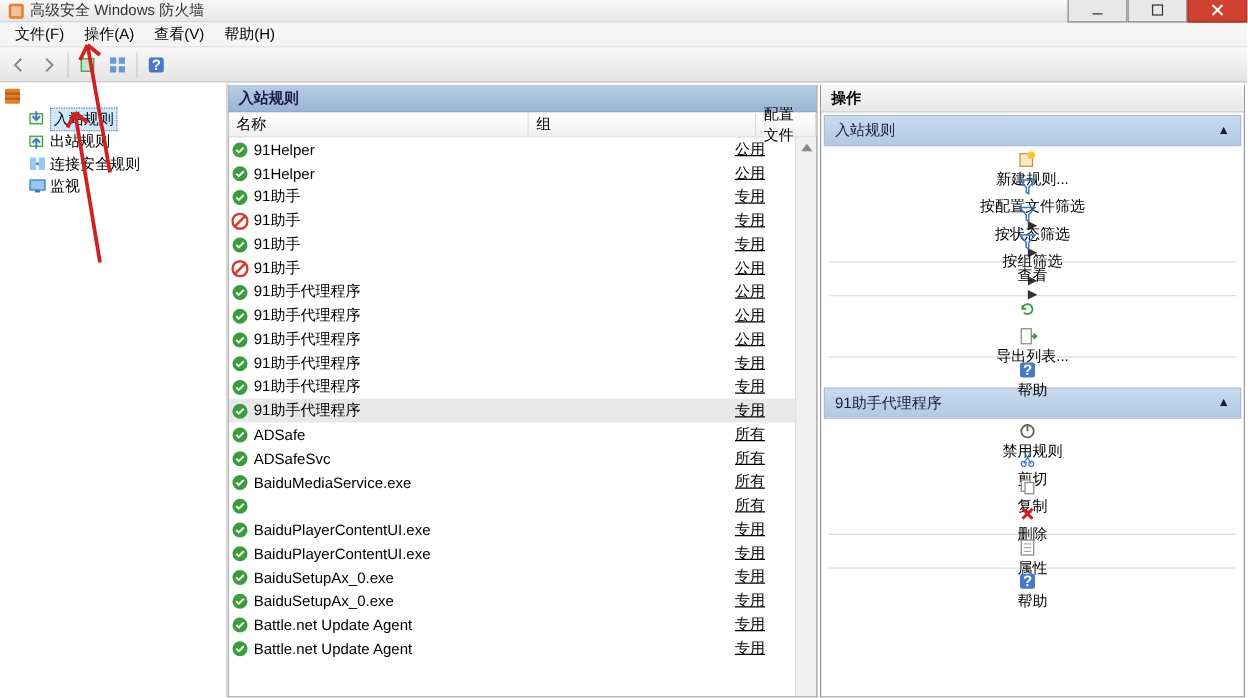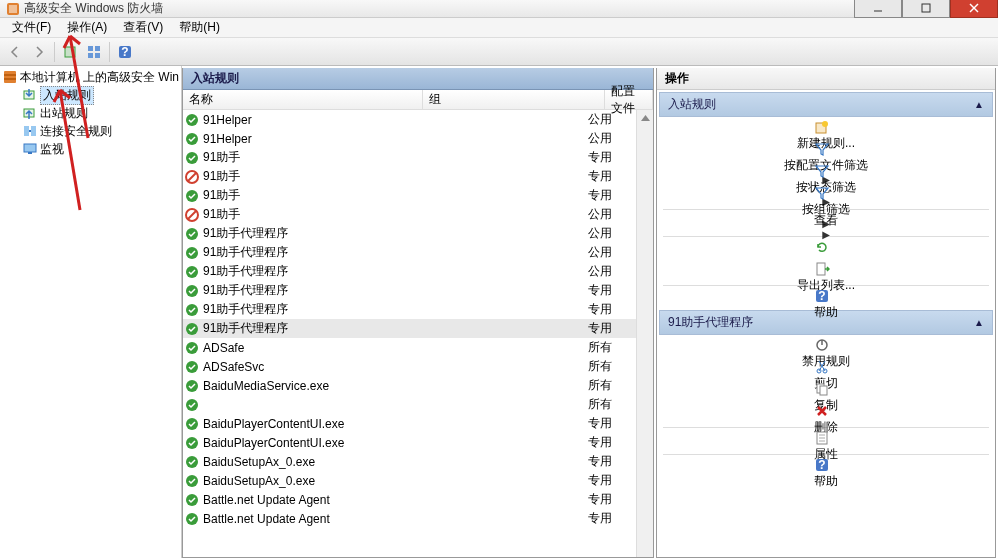--- a/index.html
+++ b/index.html
@@ -39,21 +39,21 @@
 .col-name { width: 240px; }
 .col-group { flex: 1; }
 .col-profile { width: 48px; }
 
 .rules { flex: 1; overflow-y: auto; position: relative; }
 .rule-row { display: flex; height: 19px; align-items: center; }
 .rule-row.selected { background: #e8e8e8; }
 .rule-icon { width: 18px; display: flex; justify-content: center; }
 .rule-name { width: 222px; padding-left: 2px; }
 .rule-group { flex: 1; }
-.rule-profile { width: 48px; }
+.rule-profile { width: 48px; text-decoration: underline; }
 
 .scrollbar { width: 17px; background: #f0f0f0; border-left: 1px solid #ddd; }
 .rules-wrap { display: flex; flex: 1; overflow: hidden; }
 
 .actions { width: 340px; display: flex; flex-direction: column; border: 1px solid #999; margin: 2px 2px 0 0; border-top: none; }
 .actions-header { background: linear-gradient(to bottom, #f8f8f8, #e8e8e8); height: 22px; display: flex; align-items: center; padding: 0 8px; border-bottom: 1px solid #ccc; font-weight: bold; }
 .actions-body { flex: 1; overflow-y: auto; padding: 2px; }
 
 .action-section { background: linear-gradient(to bottom, #c8daee, #b2c9e2); padding: 3px 8px; display: flex; align-items: center; justify-content: space-between; color: #1a1a4a; border: 1px solid #a8bcd6; margin-bottom: 2px; }
 .action-section .chev { font-size: 10px; }
@@ -145,21 +145,20 @@
 
   <div class="sidebar">
     <div class="tree-item root">
       <span class="tree-icon">
           <svg width="14" height="14">
             <rect x="1" y="1" width="12" height="12" fill="#e08030" rx="1"></rect>
             <rect x="1" y="4" width="12" height="2" fill="#c06010"></rect>
             <rect x="1" y="8" width="12" height="2" fill="#c06010"></rect>
           </svg>
         </span>
-      <span class="tree-label">本地计算机 上的高级安全 Win</span>
     </div>
     <div id="tree-children">
         <div class="tree-item child selected">
           <span class="tree-icon">
             <svg width="14" height="14">
               <rect x="1" y="3" width="10" height="8" fill="#e8f4e8" stroke="#3a9c3a"></rect>
               <path d="M6 1 L6 7 M3 5 L6 8 L9 5" stroke="#3878c4" fill="none" stroke-width="1.5"></path>
             </svg>
           </span>
           <span class="tree-label">入站规则</span>

